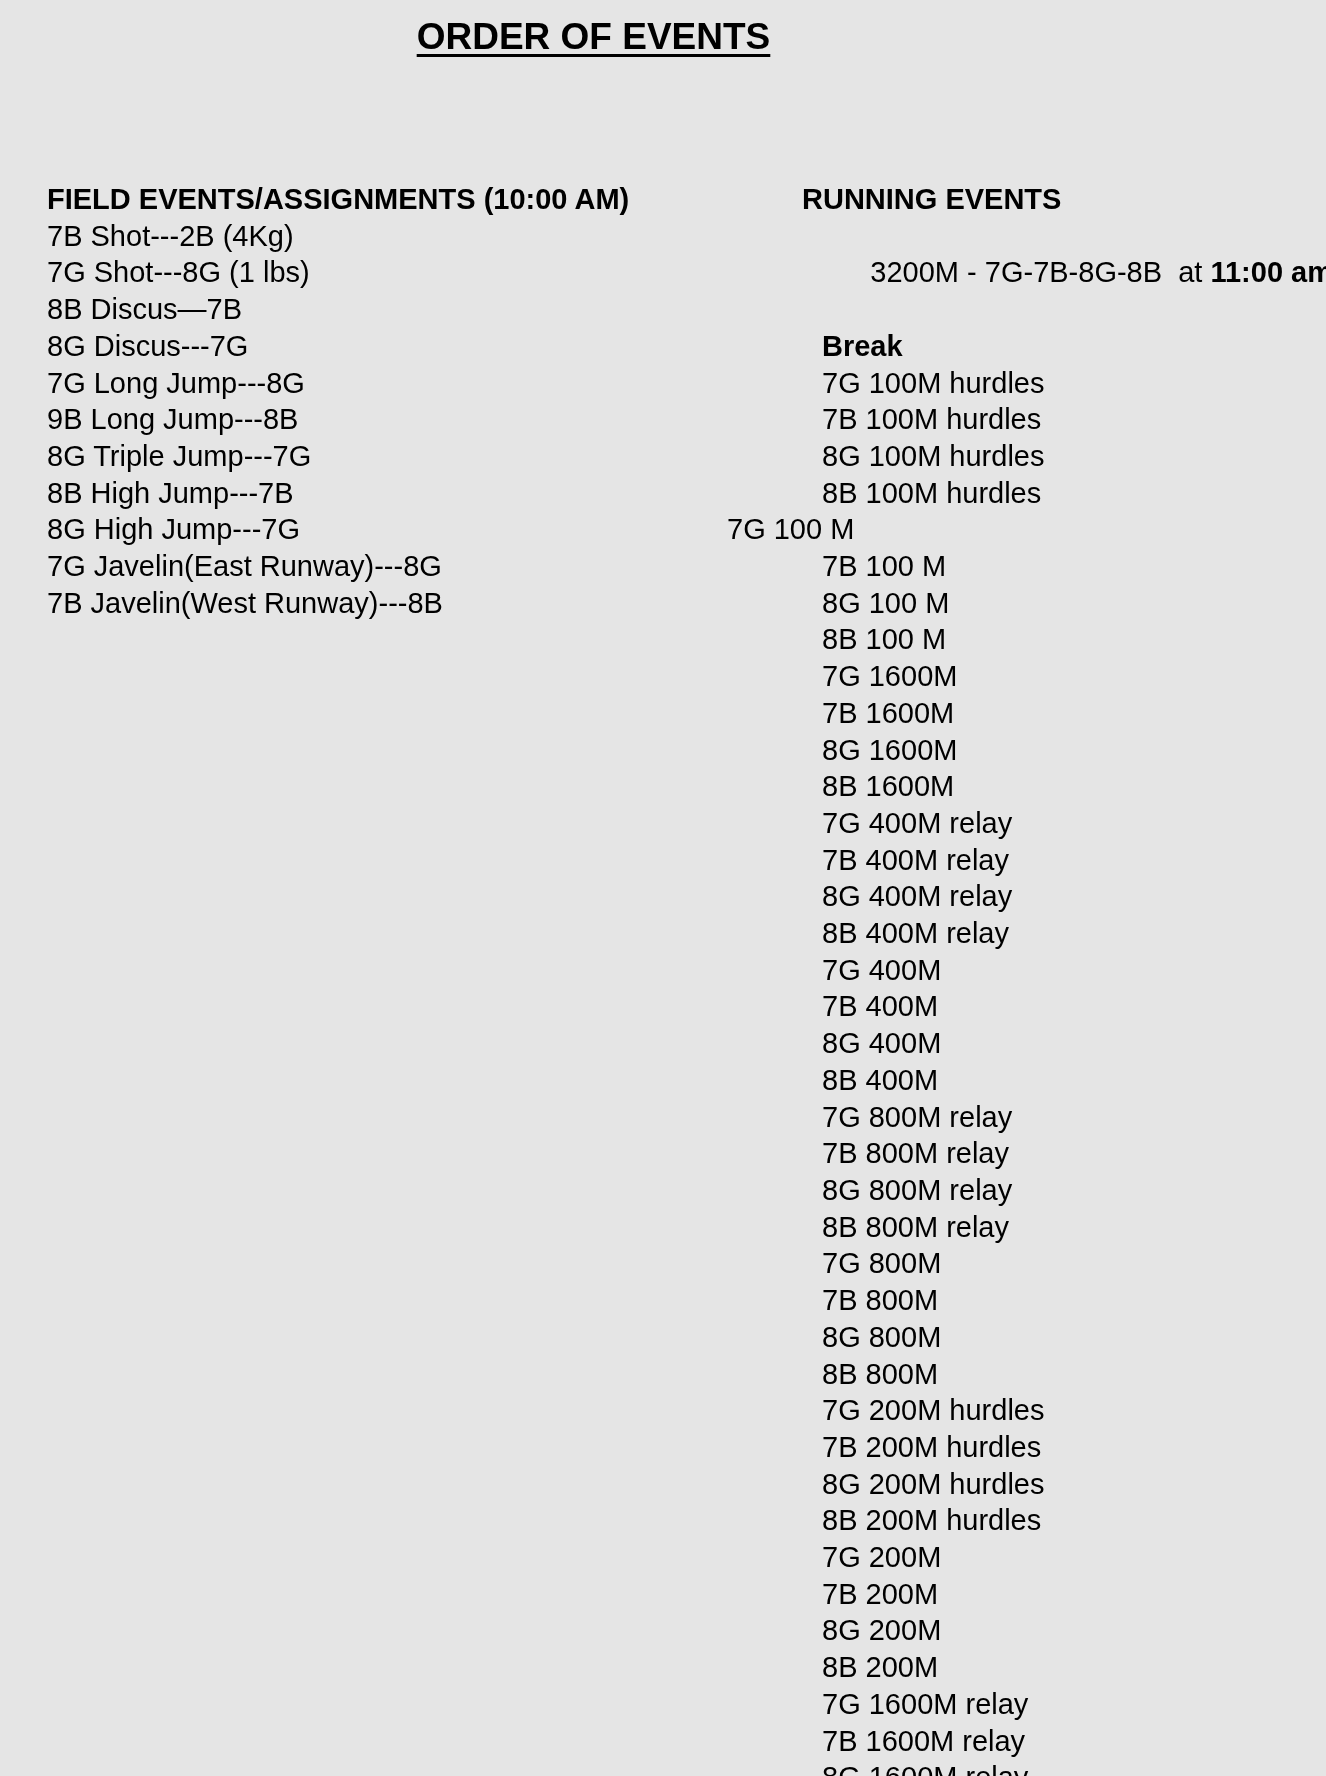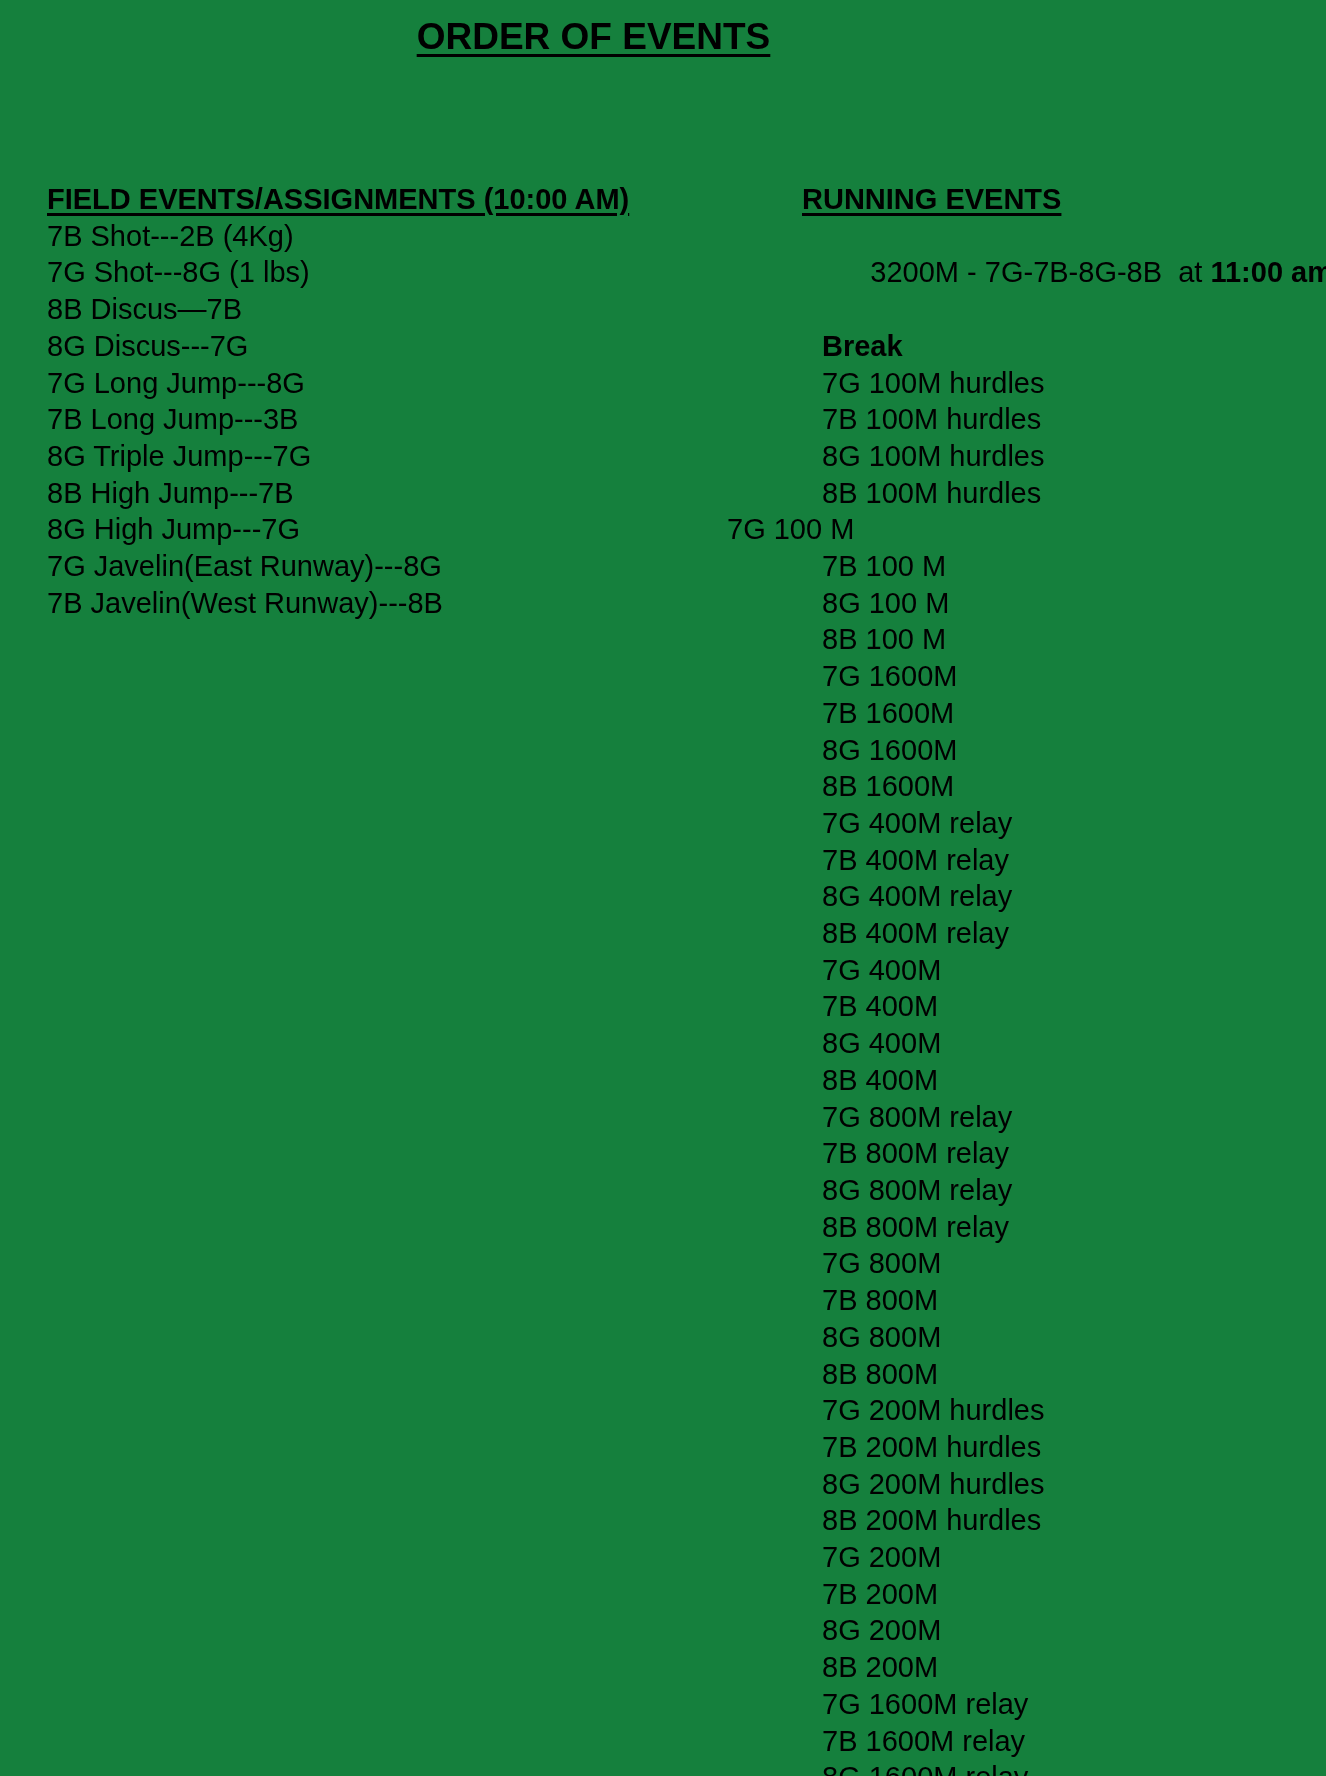--- a/index.html
+++ b/index.html
@@ -11,21 +11,21 @@
     width: 1326px;
     height: 1776px;
     position: relative;
     font-family: "Liberation Sans", sans-serif;
     color: #000000;
     overflow: hidden;
   }
   .page {
     position: absolute;
     inset: 0;
-    background: #15803d;
+    background: #e5e5e5;
   }
   .title-wrap {
     position: absolute;
     left: 47px;
     right: 186px;
     top: 16px;
     text-align: center;
   }
   .doc-title {
     display: inline-block;
@@ -39,21 +39,20 @@
   .col {
     position: absolute;
     top: 181px;
   }
   .col.left  { left: 47px; }
   .col.right { left: 727px; }
   .col-header {
     font-size: 29px;
     line-height: 36.7px;
     font-weight: bold;
-    text-decoration: underline;
     text-decoration-thickness: 2.5px;
     text-underline-offset: 4px;
     white-space: pre;
   }
   .right .col-header { margin-left: 75px; }
   .item {
     font-size: 29px;
     line-height: 36.7px;
     white-space: pre;
   }
@@ -71,21 +70,21 @@
   </div>
 
   <div class="col left">
     <div class="col-header">FIELD EVENTS/ASSIGNMENTS (10:00 AM)</div>
     <div>
         <div class="item">7B Shot---2B (4Kg)</div>
         <div class="item">7G Shot---8G (1 lbs)</div>
         <div class="item">8B Discus—7B</div>
         <div class="item">8G Discus---7G</div>
         <div class="item">7G Long Jump---8G</div>
-        <div class="item">7B Long Jump---3B</div>
+        <div class="item">9B Long Jump---8B</div>
         <div class="item">8G Triple Jump---7G</div>
         <div class="item">8B High Jump---7B</div>
         <div class="item">8G High Jump---7G</div>
         <div class="item">7G Javelin(East Runway)---8G</div>
         <div class="item">7B Javelin(West Runway)---8B</div>
       </div>
   </div>
 
   <div class="col right">
     <div class="col-header">RUNNING EVENTS</div>

